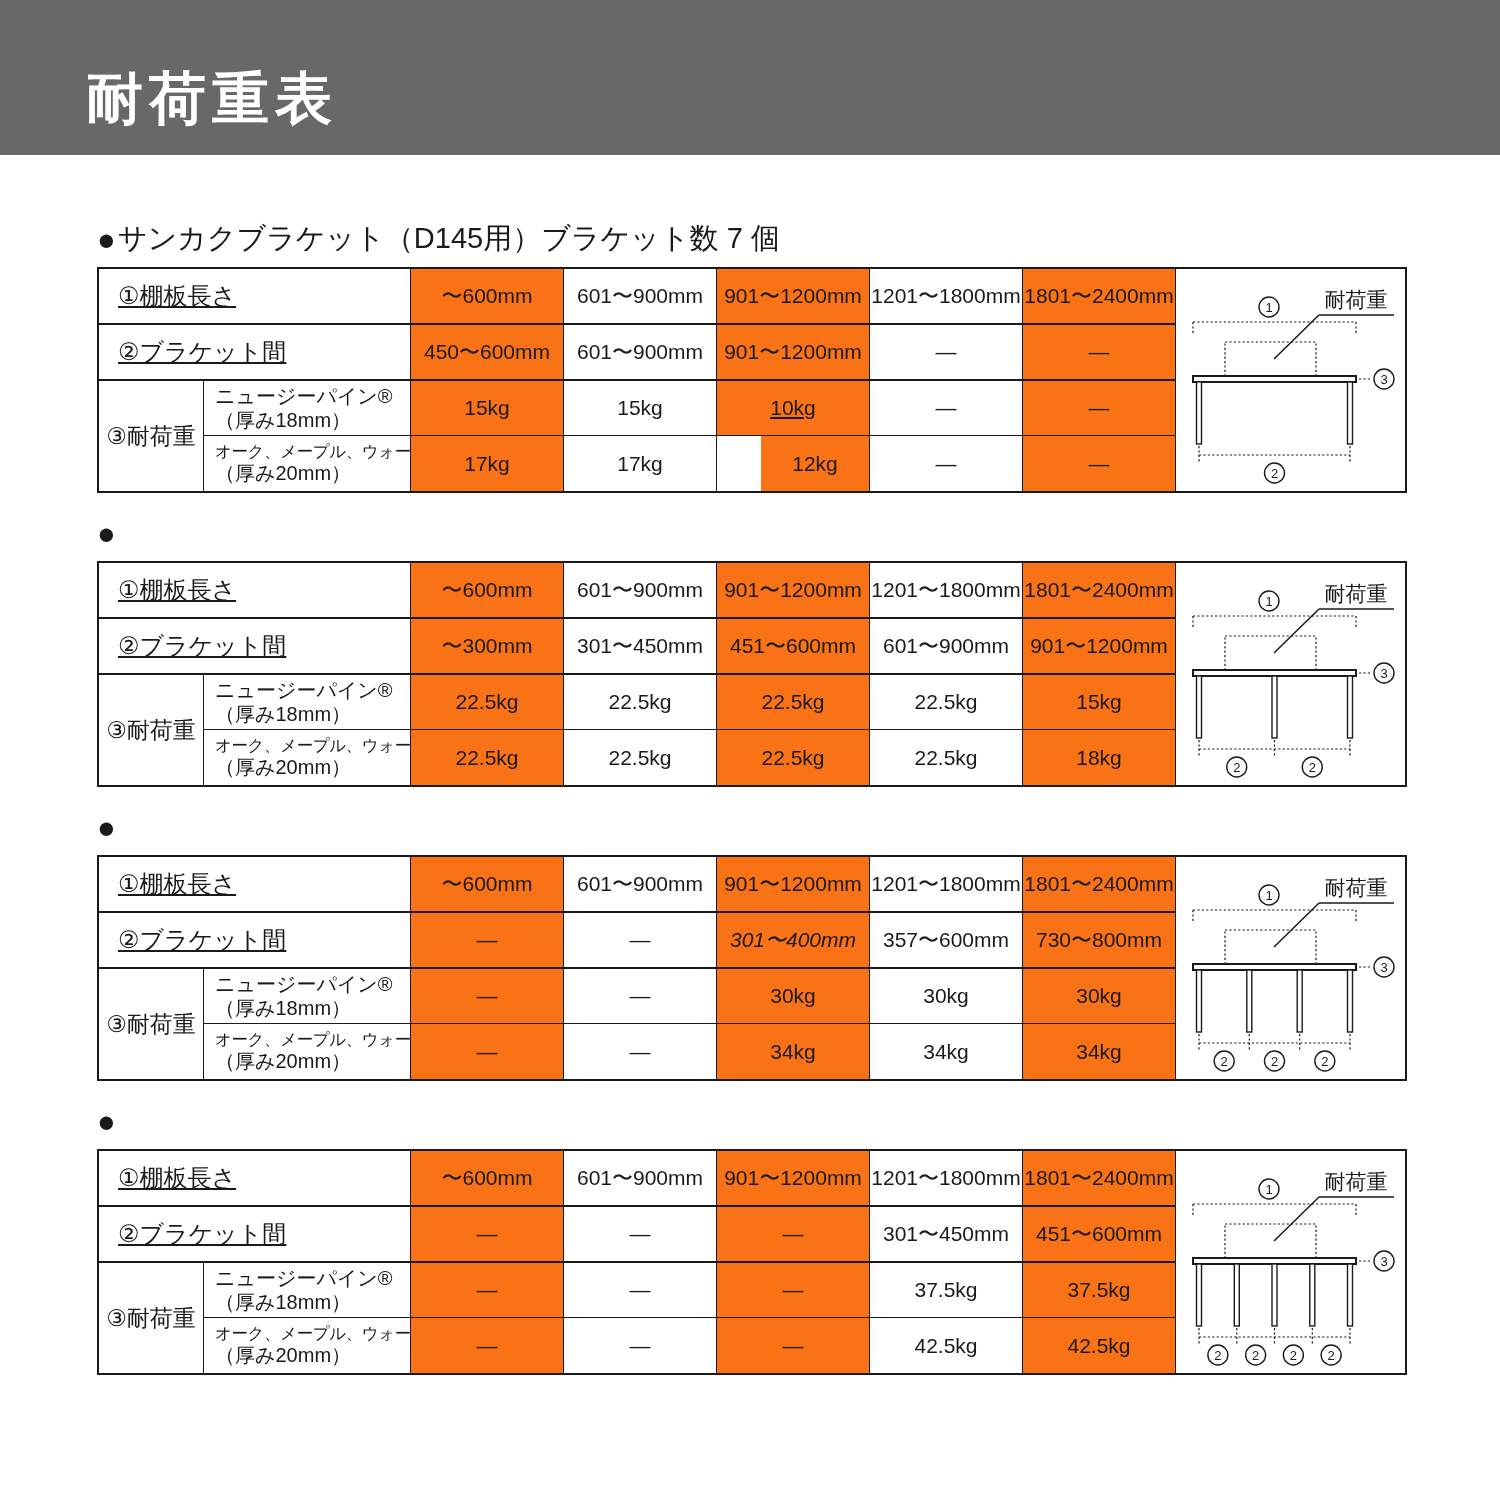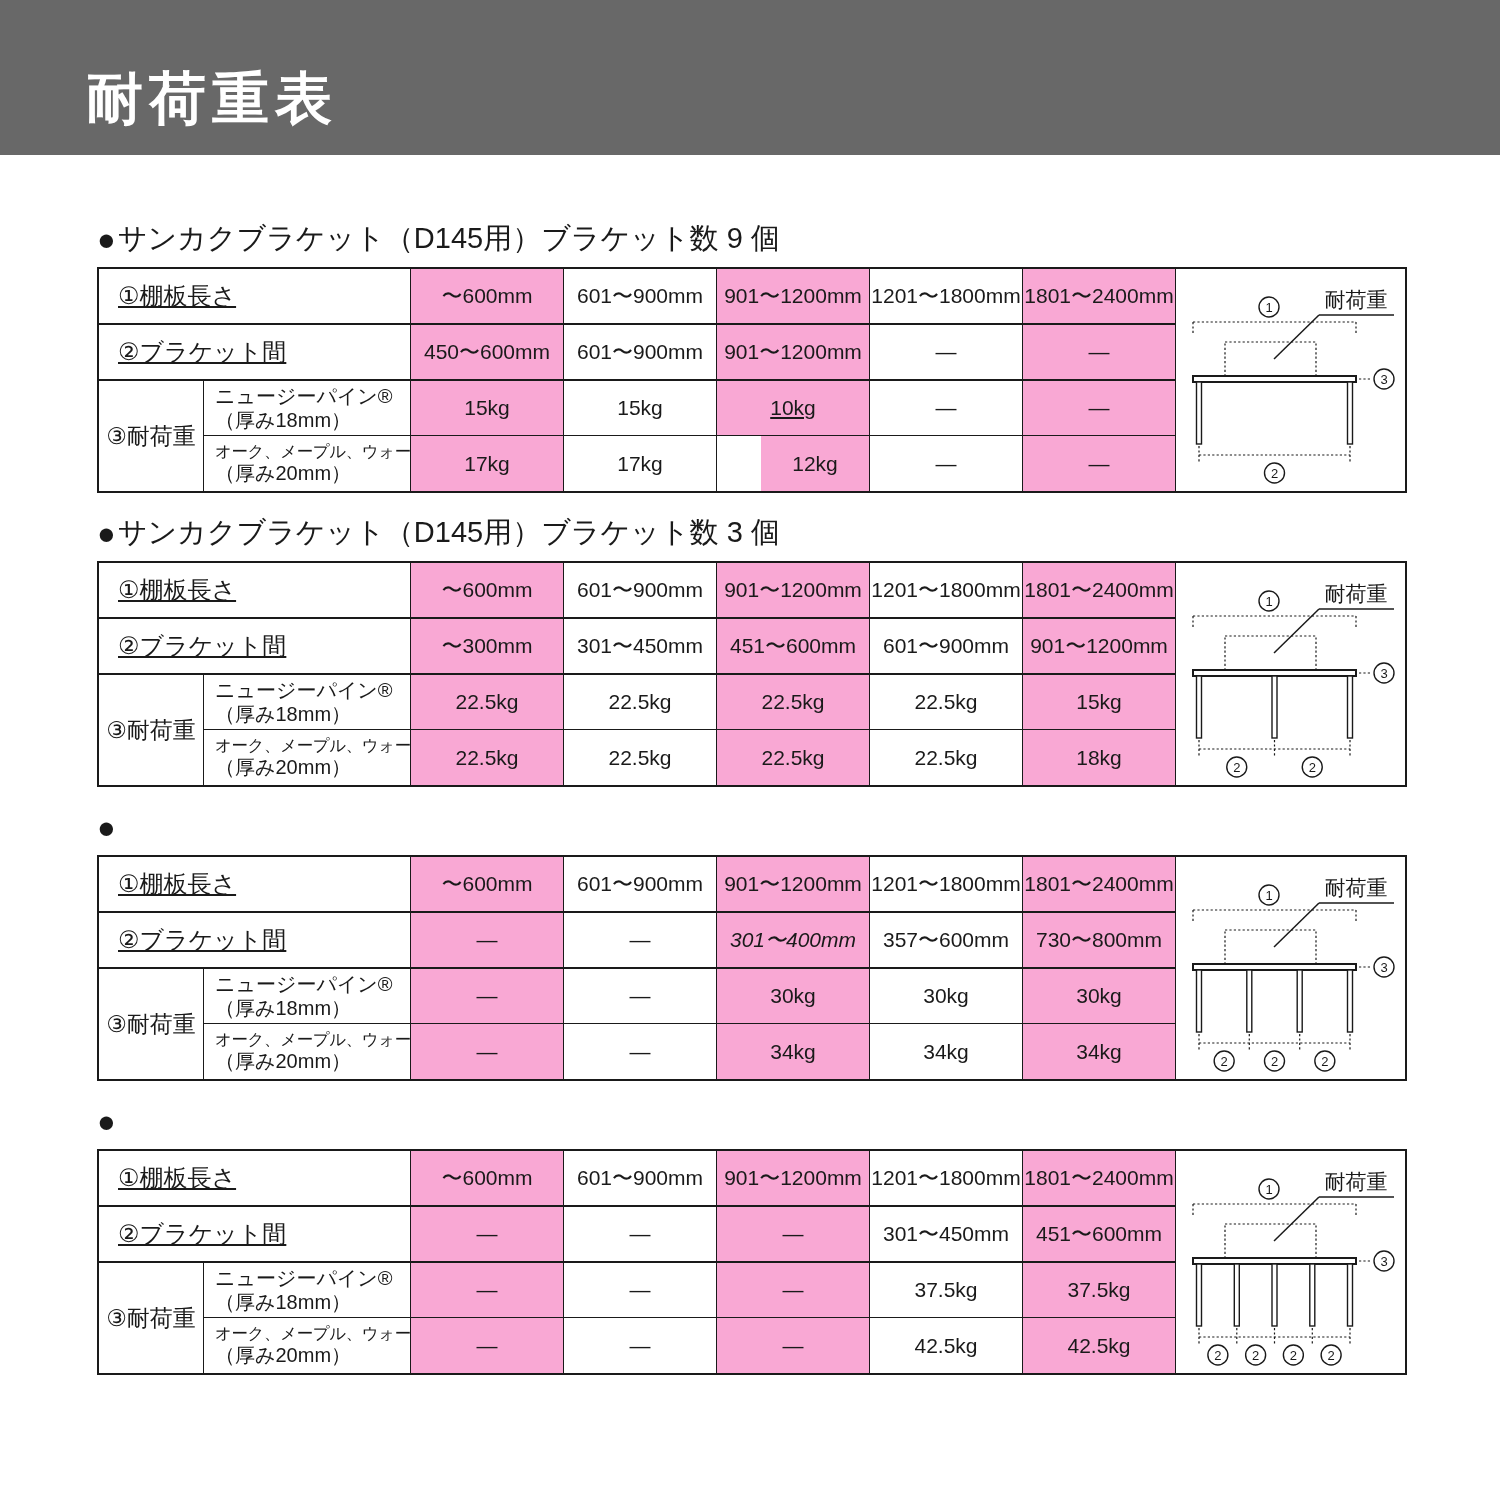--- a/index.html
+++ b/index.html
@@ -34,36 +34,36 @@
   .nbb { border-bottom:none !important; }
   .nbr { border-right:none !important; }
   .rowlbl { padding-left:19px; font-size:24px; white-space:nowrap;text-decoration:underline; }
   .loadlbl { justify-content:center; font-size:23px; padding:0 2px; white-space:nowrap; }
   .matlbl {
     flex-direction:column; align-items:flex-start; justify-content:center;
     padding-left:11px; font-size:20px; line-height:1.22; white-space:nowrap;
   }
   .matlbl .cond { font-size:16.5px; letter-spacing:-0.4px; }
   .val { justify-content:center; font-size:21px; white-space:nowrap; }
-  .shade { background:#f9a8d4; }
+  .shade { background:#f97316; }
   .diagcell { justify-content:center; align-items:flex-start; }
   svg text { font-family:"Liberation Sans","DejaVu Sans",sans-serif; fill:#1a1a1a; }
 </style>
 </head>
 <body>
 
 <div class="banner">
   <h1>耐荷重表</h1>
 </div>
 
 <div class="content">
     <section class="sec">
       <div class="sec-title">
         <span class="bullet">●</span>
-        <span>サンカクブラケット（D145用）ブラケット数 9 個</span>
+        <span>サンカクブラケット（D145用）ブラケット数 7 個</span>
       </div>
       <div class="grid">
         <div class="c rowlbl bb2" style="grid-area: 1 / 1 / auto / 3;">①棚板長さ</div>
         <div class="c val bb2 shade" style="grid-area: 1 / 3;">〜600mm</div>
         <div class="c val bb2" style="grid-area: 1 / 4;">601〜900mm</div>
         <div class="c val bb2 shade" style="grid-area: 1 / 5;">901〜1200mm</div>
         <div class="c val bb2" style="grid-area: 1 / 6;">1201〜1800mm</div>
         <div class="c val bb2 shade" style="grid-area: 1 / 7;">1801〜2400mm</div>
         <div class="c diagcell nbr nbb" style="grid-area: 1 / 8 / 5;">
           <svg width="225" height="218" viewBox="0 0 225 218">
@@ -112,21 +112,20 @@
         <div class="c val nbb shade" style="grid-area: 4 / 3;">17kg</div>
         <div class="c val nbb" style="grid-area: 4 / 4;">17kg</div>
         <div class="c val nbb shade" style="grid-area: 4 / 5; margin-left: 44px;">12kg</div>
         <div class="c val nbb" style="grid-area: 4 / 6;">—</div>
         <div class="c val nbb shade" style="grid-area: 4 / 7;">—</div>
       </div>
     </section>
     <section class="sec">
       <div class="sec-title">
         <span class="bullet">●</span>
-        <span>サンカクブラケット（D145用）ブラケット数 3 個</span>
       </div>
       <div class="grid">
         <div class="c rowlbl bb2" style="grid-area: 1 / 1 / auto / 3;">①棚板長さ</div>
         <div class="c val bb2 shade" style="grid-area: 1 / 3;">〜600mm</div>
         <div class="c val bb2" style="grid-area: 1 / 4;">601〜900mm</div>
         <div class="c val bb2 shade" style="grid-area: 1 / 5;">901〜1200mm</div>
         <div class="c val bb2" style="grid-area: 1 / 6;">1201〜1800mm</div>
         <div class="c val bb2 shade" style="grid-area: 1 / 7;">1801〜2400mm</div>
         <div class="c diagcell nbr nbb" style="grid-area: 1 / 8 / 5;">
           <svg width="225" height="218" viewBox="0 0 225 218">

